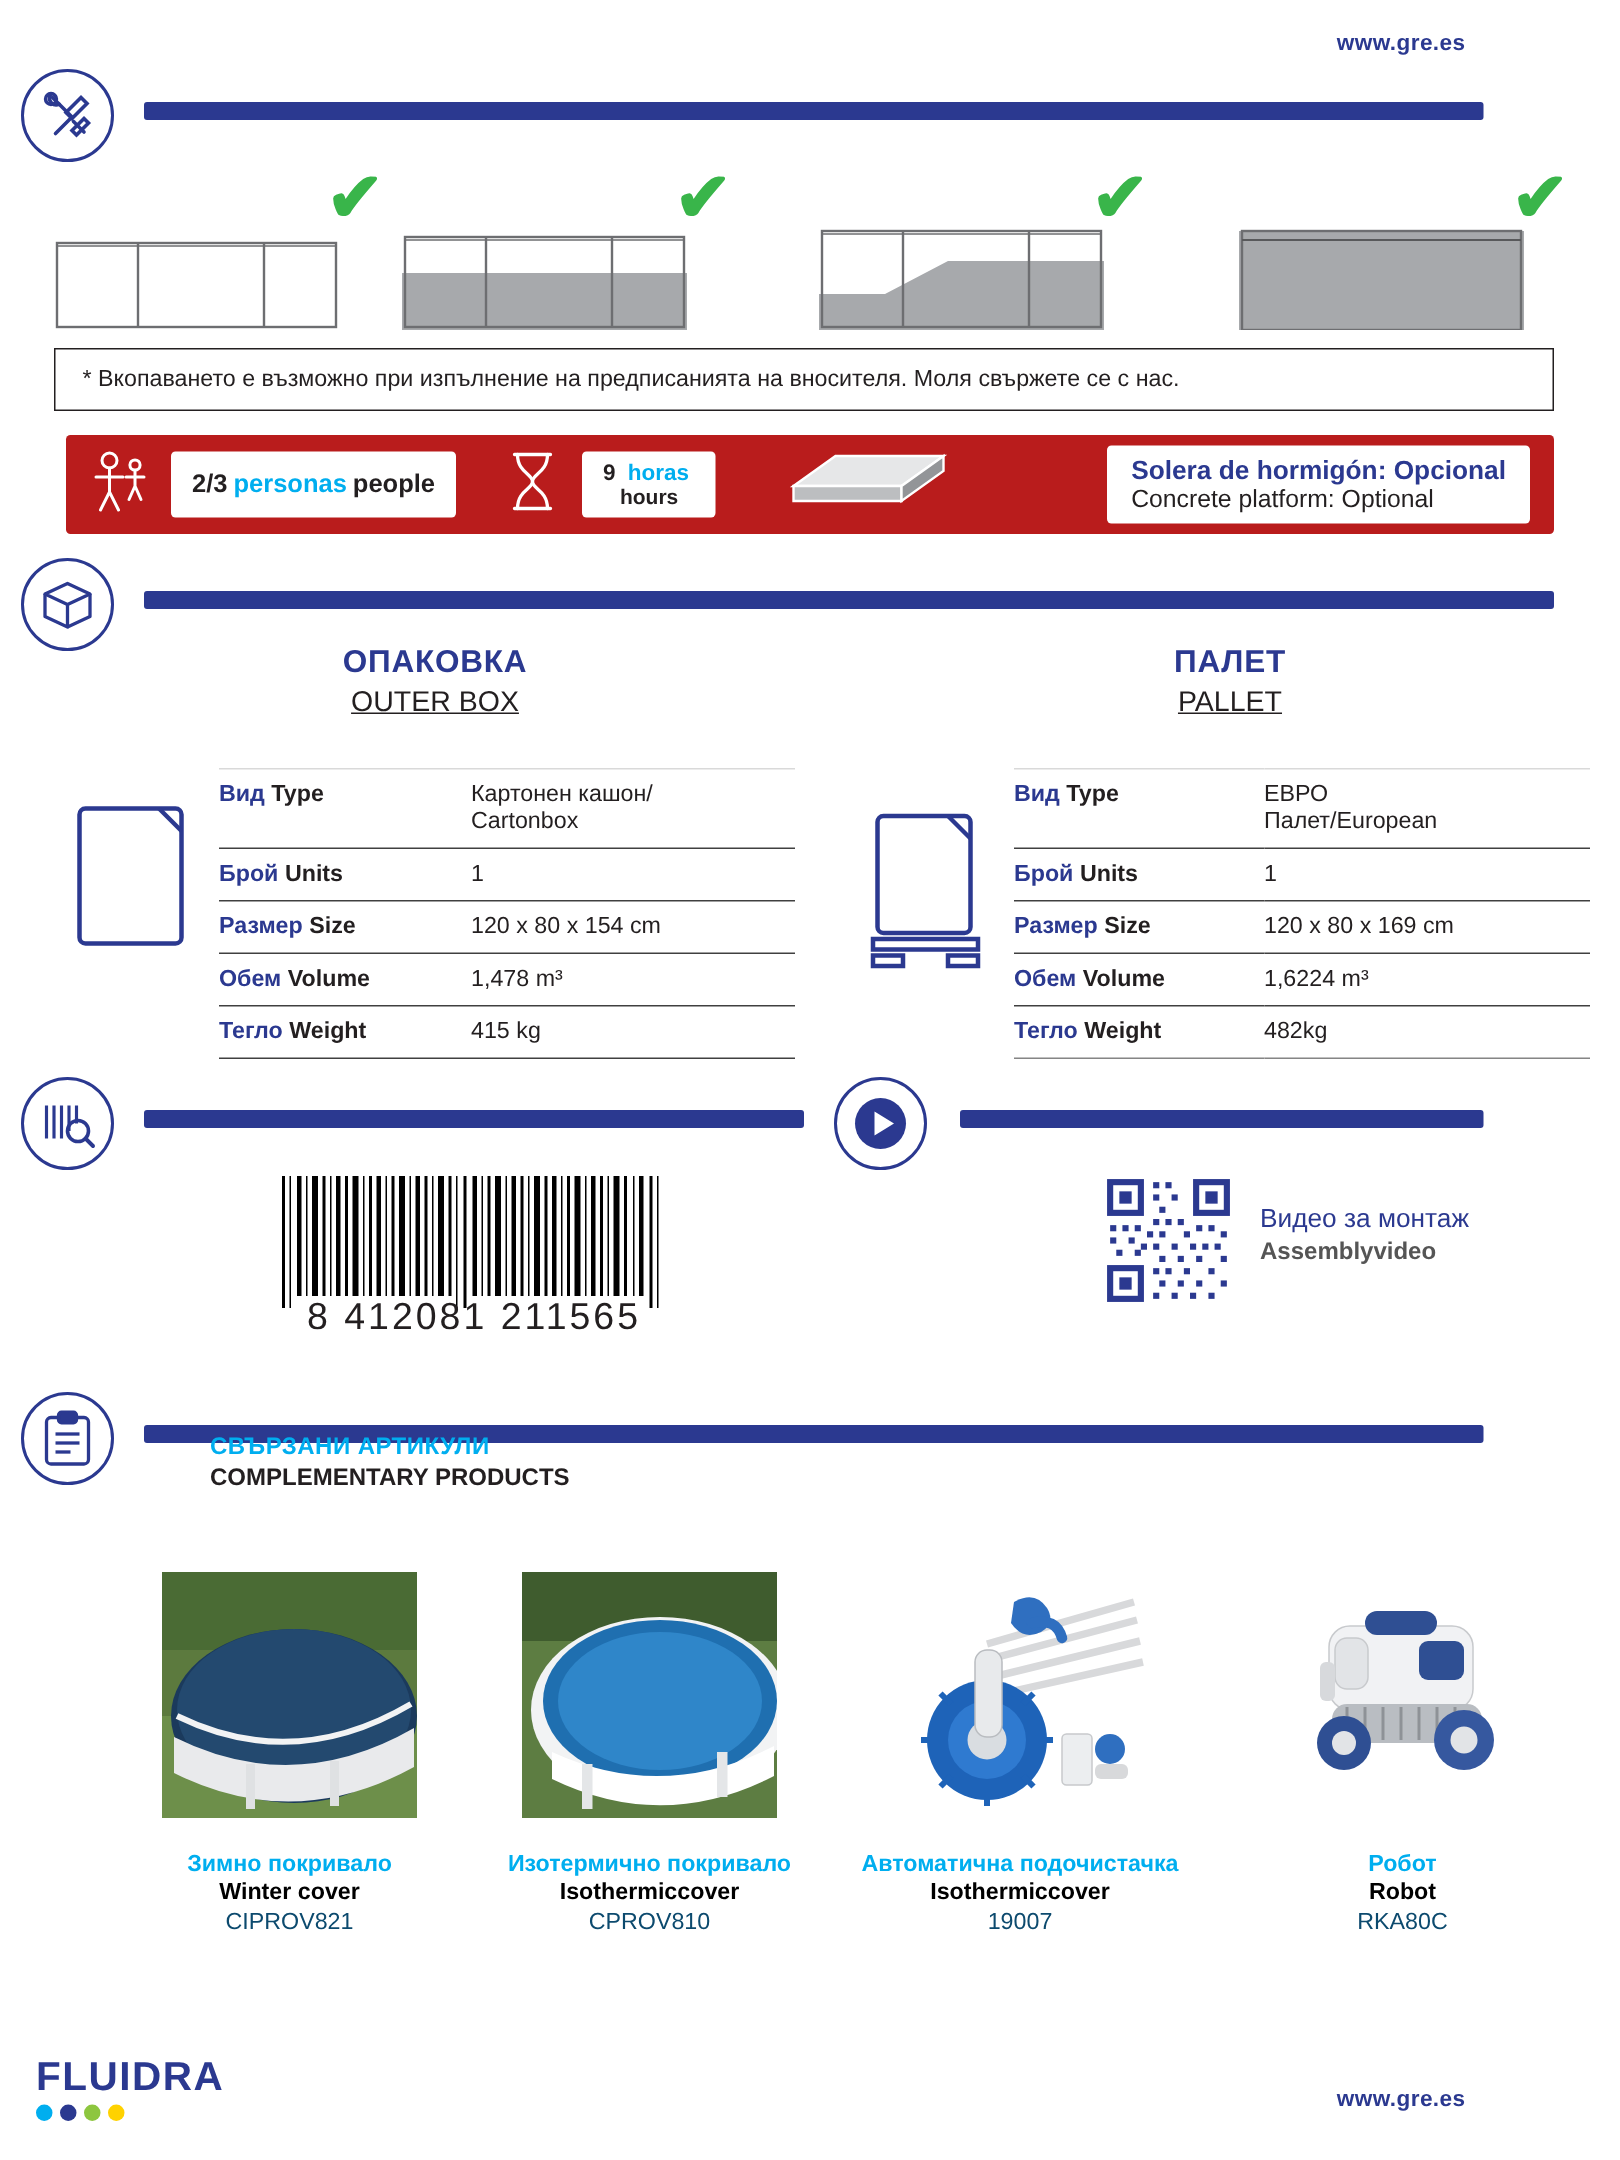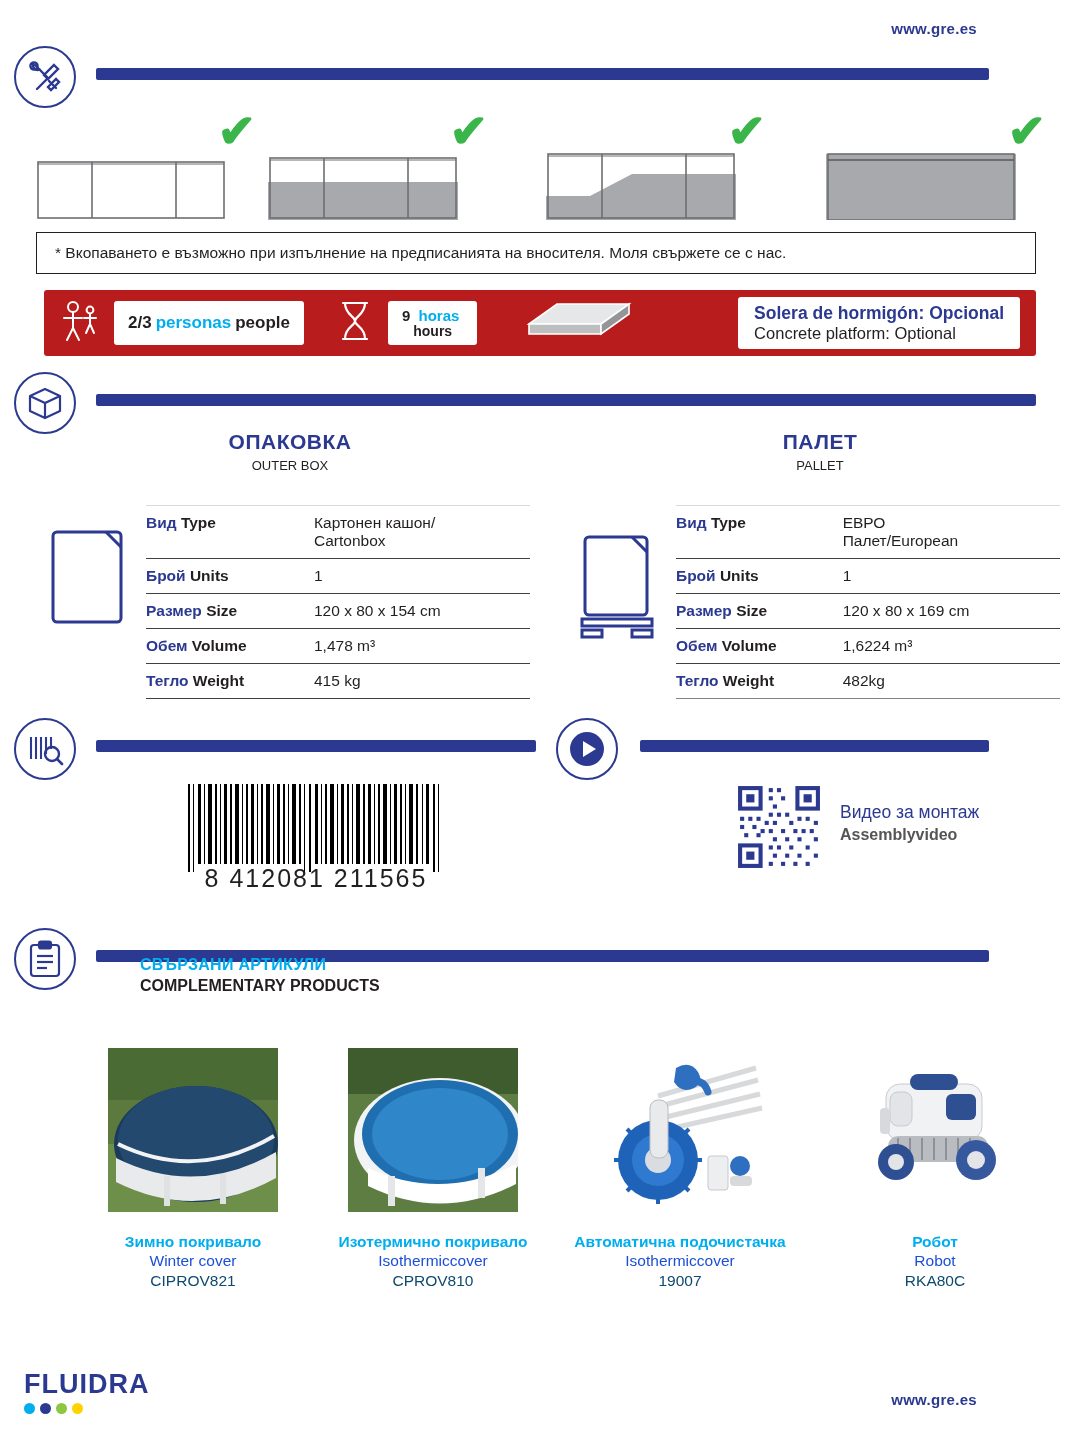--- a/index.html
+++ b/index.html
@@ -69,21 +69,21 @@
   .solera .l1 { color:#2b3990; font-weight:bold; font-size:17.5px; }
   .solera .l2 { color:#231f20; font-size:16.5px; }
 
   
   .pack-icon { position:absolute; left:14px; top:372px; }
   .pack-bar-l { position:absolute; left:96px; top:394px; width:940px; }
 
   .pk-col { position:absolute; top:430px; }
   .pk-title { text-align:center; }
   .pk-title .t1 { font-size:21px; font-weight:bold; color:#2b3990; letter-spacing:.5px; }
-  .pk-title .t2 { font-size:13px; color:#231f20; margin-top:4px; }
+  .pk-title .t2 { font-size:19px; color:#231f20; margin-top:4px;text-decoration:underline; }
 
   table.pk { border-collapse:collapse; margin-top:14px; }
   table.pk td { padding:8px 0 8px 0; font-size:15.5px; vertical-align:top; }
   table.pk tr { border-bottom:1px solid #404040; }
   table.pk tr:first-child { border-top:1px solid #d9d9d9; }
   td.lab { width:175px; }
   td.lab .bg { color:#2b3990; font-weight:bold; }
   td.lab .en { color:#231f20; font-weight:bold; }
   td.val { width:225px; }
 
@@ -107,21 +107,21 @@
   .comp-bar { position:absolute; left:96px; top:950px; right:24px; }
   .comp-head { position:absolute; left:140px; top:956px; }
   .comp-head .l1 { color:#00aeef; font-weight:bold; font-size:16px; letter-spacing:.3px; }
   .comp-head .l2 { color:#231f20; font-weight:bold; font-size:16px; margin-top:3px; }
 
   .prods { position:absolute; left:60px; top:1048px; width:980px; height:270px; }
   .prod { position:absolute; top:0; width:230px; text-align:center; }
   .prod .ph { width:170px; height:164px; margin:0 auto; }
   .prod .cap { margin-top:16px; line-height:1.25; }
   .prod .cap .n1 { color:#00aeef; font-weight:bold; font-size:15.5px; }
-  .prod .cap .n2 { color:#1d4ed8; font-weight:normal; font-size:15.5px; }
+  .prod .cap .n2 { color:#000000; font-weight:bold; font-size:15.5px; }
   .prod .cap .n3 { color:#0c4a6e; font-size:15.5px; }
 
   
   .footer-logo { position:absolute; left:24px; bottom:26px; }
   .footer-logo .txt { font-size:27px; font-weight:bold; color:#2b3990; letter-spacing:1px; }
   .dots { margin-top:3px; display:flex; gap:5px; align-items:center; }
   .dot { width:11px; height:11px; border-radius:50%; }
   .footer-url { position:absolute; right:36px; bottom:32px;
     font-size:15px; font-weight:bold; color:#2b3990; letter-spacing:.3px; }
 </style>

